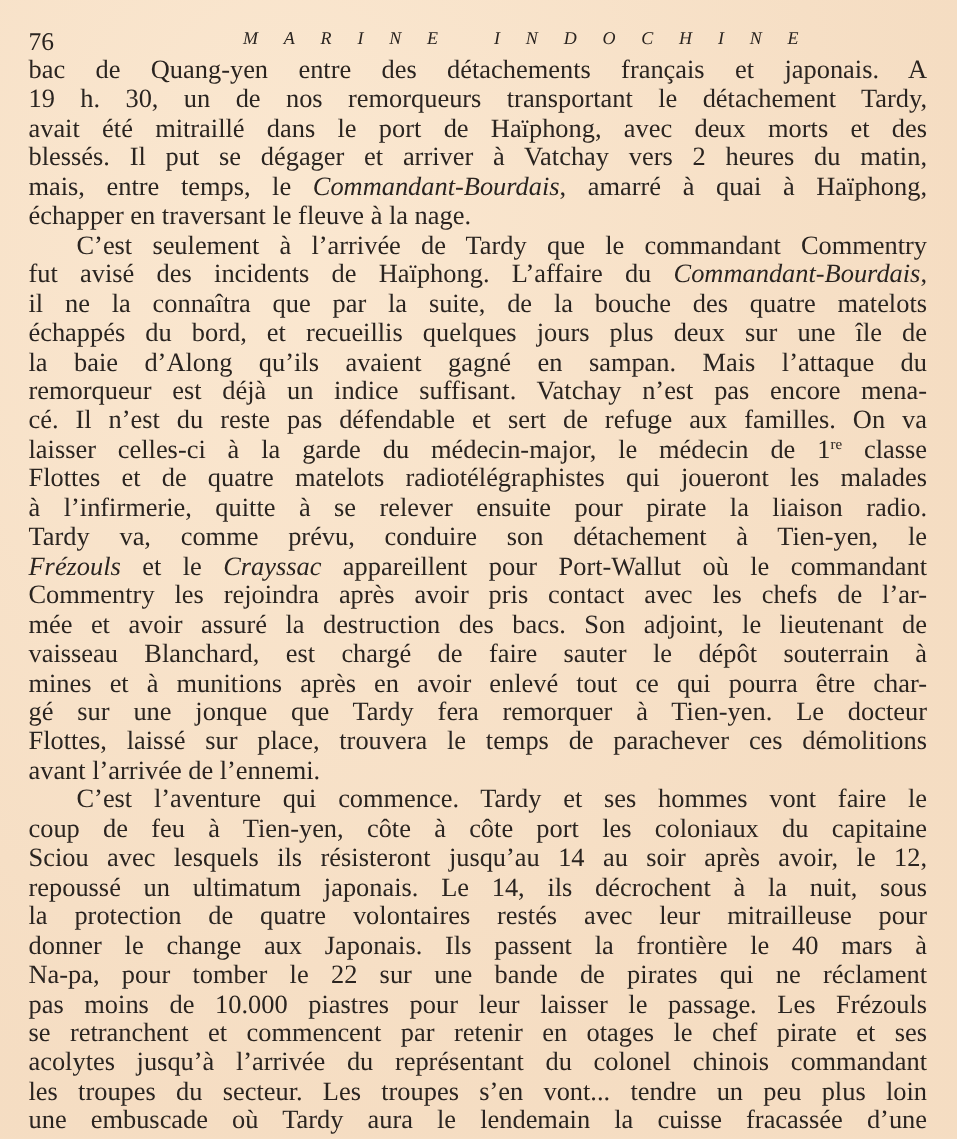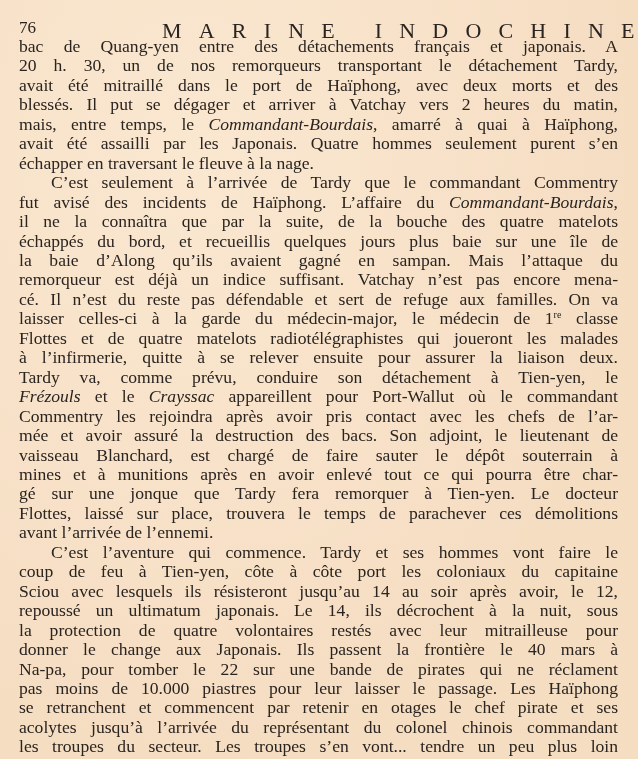--- a/index.html
+++ b/index.html
@@ -14,21 +14,21 @@
   .header {
     position: absolute; top: 18px; left: 19px; width: 600px; height: 22px;
     font-family: "Liberation Serif", serif;
   }
   .page-number {
     position: absolute; left: 0; top: 0;
     font-size: 17px; letter-spacing: 0px;
   }
   .running-title {
     position: absolute; left: 143px; top: 0; width: 470px;
-    font-size: 22px; letter-spacing: 17.2px; white-space: nowrap;
+    font-size: 12px; font-style: italic; letter-spacing: 17.2px; white-space: nowrap;
   }
   .body-text {
     position: absolute; top: 37px; left: 19px; width: 599px;
     font-family: "Liberation Serif", serif;
     font-size: 17.6px; line-height: 19.45px;
     text-align: justify;
   }
   .body-text p { margin: 0; }
   .body-text p span.line { display: block; text-align: justify; text-align-last: justify; white-space: nowrap; font-family: Liberation Serif, serif; }
   .body-text p span.line.last { text-align-last: left; }
@@ -39,56 +39,55 @@
 <body>
 
 <div class="page">
   <div class="header">
     <span class="page-number">76</span>
     <span class="running-title">MARINE INDOCHINE</span>
   </div>
   <div class="body-text" id="body-text">
       <p>
         <span class="line">bac de Quang-yen entre des détachements français et japonais. A</span>
-        <span class="line">20 h. 30, un de nos remorqueurs transportant le détachement Tardy,</span>
+        <span class="line">19 h. 30, un de nos remorqueurs transportant le détachement Tardy,</span>
         <span class="line">avait été mitraillé dans le port de Haïphong, avec deux morts et des</span>
         <span class="line">blessés. Il put se dégager et arriver à Vatchay vers 2 heures du matin,</span>
         <span class="line">mais, entre temps, le <i>Commandant-Bourdais</i>, amarré à quai à Haïphong,</span>
-        <span class="line">avait été assailli par les Japonais. Quatre hommes seulement purent s’en</span>
         <span class="line last">échapper en traversant le fleuve à la nage.</span>
       </p>
       <p>
         <span class="line" style="padding-left: 32px;">C’est seulement à l’arrivée de Tardy que le commandant Commentry</span>
         <span class="line">fut avisé des incidents de Haïphong. L’affaire du <i>Commandant-Bourdais</i>,</span>
         <span class="line">il ne la connaîtra que par la suite, de la bouche des quatre matelots</span>
-        <span class="line">échappés du bord, et recueillis quelques jours plus baie sur une île de</span>
+        <span class="line">échappés du bord, et recueillis quelques jours plus deux sur une île de</span>
         <span class="line">la baie d’Along qu’ils avaient gagné en sampan. Mais l’attaque du</span>
         <span class="line">remorqueur est déjà un indice suffisant. Vatchay n’est pas encore mena-</span>
         <span class="line">cé. Il n’est du reste pas défendable et sert de refuge aux familles. On va</span>
         <span class="line">laisser celles-ci à la garde du médecin-major, le médecin de 1<sup>re</sup> classe</span>
         <span class="line">Flottes et de quatre matelots radiotélégraphistes qui joueront les malades</span>
-        <span class="line">à l’infirmerie, quitte à se relever ensuite pour assurer la liaison deux.</span>
+        <span class="line">à l’infirmerie, quitte à se relever ensuite pour pirate la liaison radio.</span>
         <span class="line">Tardy va, comme prévu, conduire son détachement à Tien-yen, le</span>
         <span class="line"><i>Frézouls</i> et le <i>Crayssac</i> appareillent pour Port-Wallut où le commandant</span>
         <span class="line">Commentry les rejoindra après avoir pris contact avec les chefs de l’ar-</span>
         <span class="line">mée et avoir assuré la destruction des bacs. Son adjoint, le lieutenant de</span>
         <span class="line">vaisseau Blanchard, est chargé de faire sauter le dépôt souterrain à</span>
         <span class="line">mines et à munitions après en avoir enlevé tout ce qui pourra être char-</span>
         <span class="line">gé sur une jonque que Tardy fera remorquer à Tien-yen. Le docteur</span>
         <span class="line">Flottes, laissé sur place, trouvera le temps de parachever ces démolitions</span>
         <span class="line last">avant l’arrivée de l’ennemi.</span>
       </p>
       <p>
         <span class="line" style="padding-left: 32px;">C’est l’aventure qui commence. Tardy et ses hommes vont faire le</span>
         <span class="line">coup de feu à Tien-yen, côte à côte port les coloniaux du capitaine</span>
         <span class="line">Sciou avec lesquels ils résisteront jusqu’au 14 au soir après avoir, le 12,</span>
         <span class="line">repoussé un ultimatum japonais. Le 14, ils décrochent à la nuit, sous</span>
         <span class="line">la protection de quatre volontaires restés avec leur mitrailleuse pour</span>
         <span class="line">donner le change aux Japonais. Ils passent la frontière le 40 mars à</span>
         <span class="line">Na-pa, pour tomber le 22 sur une bande de pirates qui ne réclament</span>
-        <span class="line">pas moins de 10.000 piastres pour leur laisser le passage. Les Haïphong</span>
+        <span class="line">pas moins de 10.000 piastres pour leur laisser le passage. Les Frézouls</span>
         <span class="line">se retranchent et commencent par retenir en otages le chef pirate et ses</span>
         <span class="line">acolytes jusqu’à l’arrivée du représentant du colonel chinois commandant</span>
         <span class="line">les troupes du secteur. Les troupes s’en vont... tendre un peu plus loin</span>
         <span class="line">une embuscade où Tardy aura le lendemain la cuisse fracassée d’une</span>
       </p>
     </div>
 </div>
 
 </body></html>

